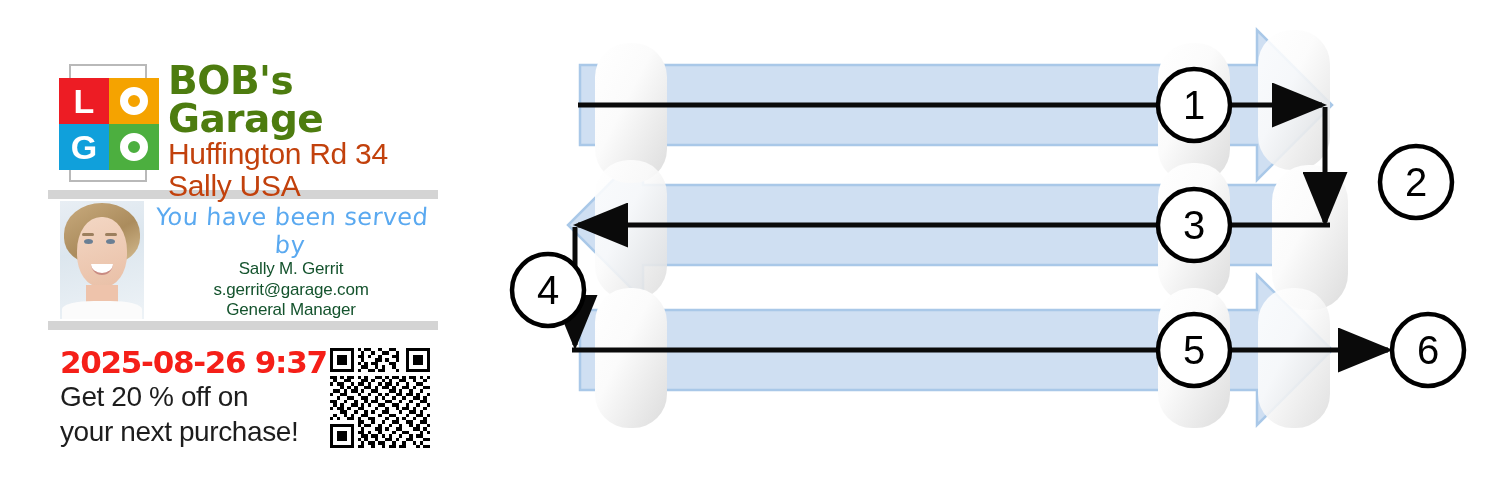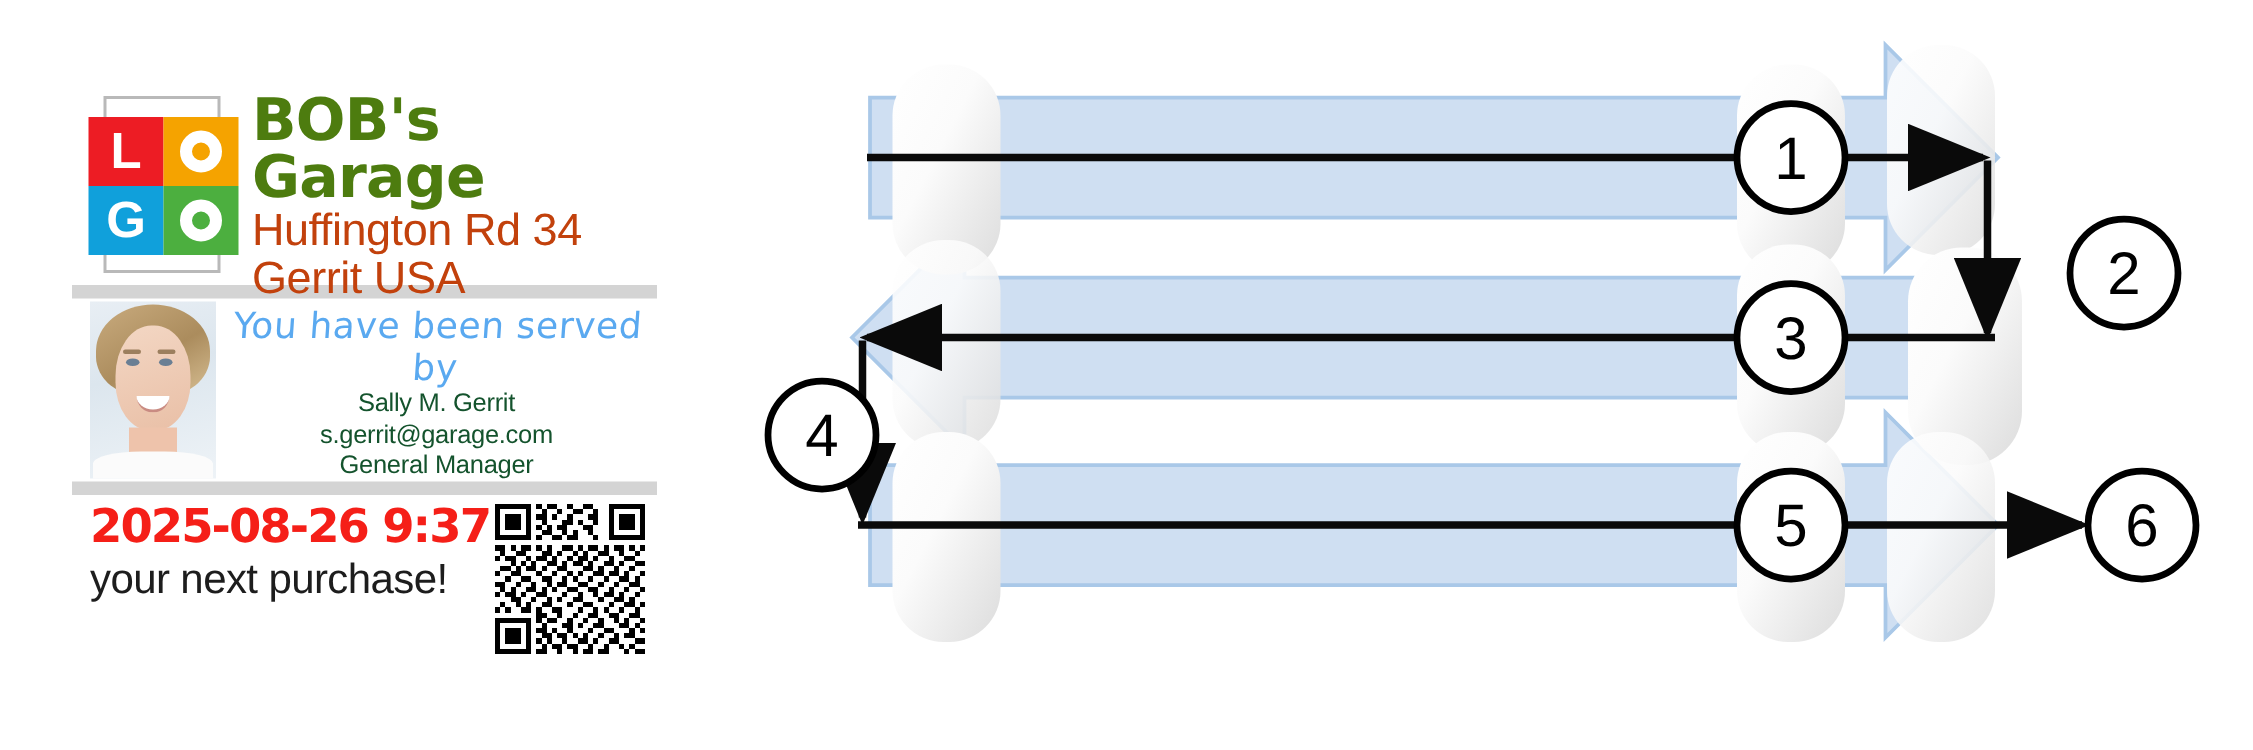--- a/index.html
+++ b/index.html
@@ -48,21 +48,21 @@
   .ph-mouth{position:absolute;left:31px;top:63px;width:22px;height:9px;border-radius:0 0 12px 12px;
             background:#fff;border-bottom:2px solid #c98b82;}
   .ph-neck{position:absolute;left:26px;top:84px;width:32px;height:22px;background:#eec3ab;}
   .ph-body{position:absolute;left:2px;top:100px;width:80px;height:20px;background:#fbfbfb;border-radius:40% 40% 0 0;}
   .srv-txt{flex:1;text-align:center;margin-top:4px;}
   .served-by{font-size:24px;color:#5aa9f0;font-family:"DejaVu Sans",sans-serif;
              letter-spacing:0.4px;transform:skewX(-4deg);}
   .srv-line{font-size:17px;color:#14532d;line-height:1.22;letter-spacing:-0.2px;}
 
   
-  .promo{display:flex;height:118px;align-items:flex-start;}
+  .promo{display:flex;height:118px;align-items:flex-end;}
   .promo-txt{margin-left:12px;margin-top:6px;}
   .promo-date{font-size:31px;font-weight:bold;color:#f51f18;letter-spacing:-1.3px;
               font-family:"DejaVu Sans",sans-serif;line-height:1;}
   .promo-off{font-size:28px;color:#1d1d1d;line-height:1.1;margin-top:4px;letter-spacing:-0.4px;}
   .qr{width:100px;height:100px;margin-left:auto;margin-right:8px;margin-top:6px;flex:0 0 auto;}
 
   
   #diagram{position:absolute;left:500px;top:0;width:1002px;height:500px;}
   #diagram svg{display:block;}
 </style>
@@ -85,21 +85,21 @@
           <span>G</span>
         </div>
         <div class="lt lt4">
           <span class="ring"></span>
         </div>
       </div>
     </div>
     <div class="hdr-txt">
       <div class="biz-name">BOB's Garage</div>
       <div class="biz-addr">Huffington Rd 34</div>
-      <div class="biz-addr">Gerrit USA</div>
+      <div class="biz-addr">Sally USA</div>
     </div>
   </div>
 
   <div class="sep"></div>
 
   <div class="srv">
     <div class="photo">
       <div class="ph-hair"></div>
       <div class="ph-face"></div>
       <div class="ph-brow l"></div>
@@ -116,20 +116,21 @@
       <div class="srv-line">s.gerrit@garage.com</div>
       <div class="srv-line">General Manager</div>
     </div>
   </div>
 
   <div class="sep"></div>
 
   <div class="promo">
     <div class="promo-txt">
       <div class="promo-date">2025-08-26 9:37</div>
+      <div class="promo-off">Get 20 % off on</div>
       <div class="promo-off">your next purchase!</div>
     </div>
     <div class="qr">
       <svg width="100" height="100" viewBox="0 0 29 29" shape-rendering="crispEdges">
         <rect width="29" height="29" fill="#fff"></rect>
         <g fill="#000">
           <rect x="0" y="0" width="7" height="1"></rect>
             <rect x="0" y="0" width="1" height="7"></rect>
           <rect x="6" y="0" width="1" height="7"></rect>
             <rect x="0" y="6" width="7" height="1"></rect>

